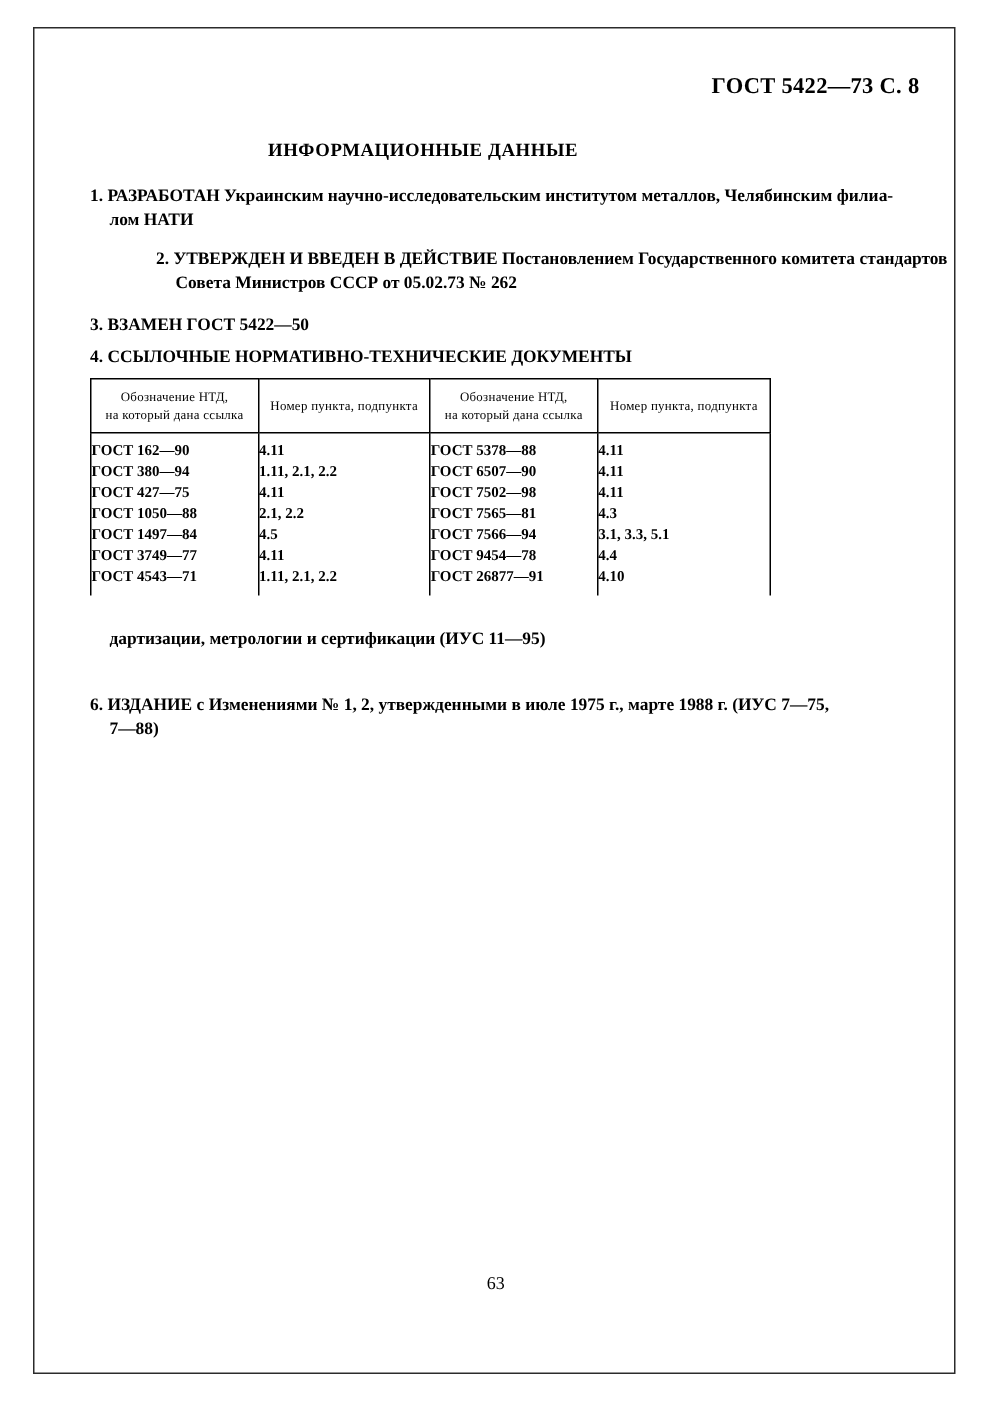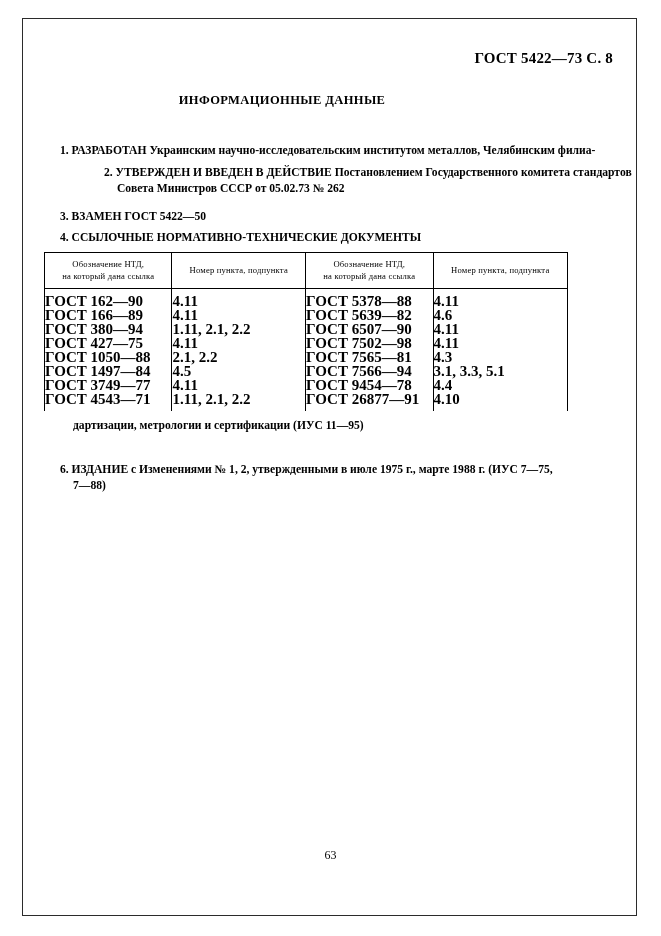--- a/index.html
+++ b/index.html
@@ -56,32 +56,32 @@
     width: 548px;
     font-size: 11.6px;
     font-weight: bold;
     line-height: 16px;
     text-align: left;
   }
   .section .indent {
     display: block;
     padding-left: 13px;
   }
-  #sec1 { top: 123px; margin-top: 20px; }
+  #sec1 { top: 123px; }
   #sec2 { top: 165px; margin-left: 44px; }
   #sec3 { top: 209px; }
   #sec4 { top: 230px; }
   #sec5 { top: 418px; }
   #sec6 { top: 462px; }
 
   table.refs {
     position: absolute;
-    left: 44px;
+    left: 60px;
     top: 252px;
-    width: 524px;
+    width: 454px;
     border-collapse: collapse;
     font-size: 11.3px;
     font-weight: bold;
     padding-left: 32px;
   }
   table.refs td, table.refs th {
     border: 1px solid #000;
     padding: 0;
     vertical-align: middle;
   }
@@ -95,21 +95,21 @@
   }
   table.refs thead th .ln2 { display: block; }
   table.refs tbody td {
     border-left: 1px solid #000;
     border-right: 1px solid #000;
     border-top: none;
     border-bottom: none;
     height: 14px;
     line-height: 14px;
     font-weight: bold;
-    font-size: 15px;
+    font-size: 10px;
   }
   table.refs tbody tr:first-child td { padding-top: 5px; }
   table.refs tbody tr:last-child td { padding-bottom: 5px; }
   td.c-nam { padding-left: 17px; width: 131px; }
   td.c-num { padding-left: 41px; width: 139px; }
   td.c-nam2 { padding-left: 17px; width: 131px; }
   td.c-num2 { padding-left: 41px; width: 140px; }
   th.h1 { width: 131px; }
   th.h2 { width: 139px; }
   th.h3 { width: 131px; }
@@ -130,20 +130,21 @@
 <div class="page">
 
   <div class="page-frame"></div>
 
   <div class="doc-header">ГОСТ 5422—73 С. 8</div>
 
   <div class="doc-title">ИНФОРМАЦИОННЫЕ ДАННЫЕ</div>
 
   <div class="section" id="sec1">
     <span>1. РАЗРАБОТАН Украинским научно-исследовательским институтом металлов, Челябинским филиа-</span>
+    <span class="indent">лом НАТИ</span>
   </div>
 
   <div class="section" id="sec2">
     <span>2. УТВЕРЖДЕН И ВВЕДЕН В ДЕЙСТВИЕ Постановлением Государственного комитета стандартов</span>
     <span class="indent">Совета Министров СССР от 05.02.73 № 262</span>
   </div>
 
   <div class="section" id="sec3">
     <span>3. ВЗАМЕН ГОСТ 5422—50</span>
   </div>
@@ -172,26 +173,20 @@
       </tr>
     </thead>
     <tbody>
       <tr>
         <td class="c-nam">ГОСТ 162—90</td>
         <td class="c-num">4.11</td>
         <td class="c-nam2">ГОСТ 5378—88</td>
         <td class="c-num2">4.11</td>
       </tr>
       <tr>
-        <td class="c-nam">ГОСТ 166—89</td>
-        <td class="c-num">4.11</td>
-        <td class="c-nam2">ГОСТ 5639—82</td>
-        <td class="c-num2">4.6</td>
-      </tr>
-      <tr>
         <td class="c-nam">ГОСТ 380—94</td>
         <td class="c-num">1.11,  2.1, 2.2</td>
         <td class="c-nam2">ГОСТ 6507—90</td>
         <td class="c-num2">4.11</td>
       </tr>
       <tr>
         <td class="c-nam">ГОСТ 427—75</td>
         <td class="c-num">4.11</td>
         <td class="c-nam2">ГОСТ 7502—98</td>
         <td class="c-num2">4.11</td>

